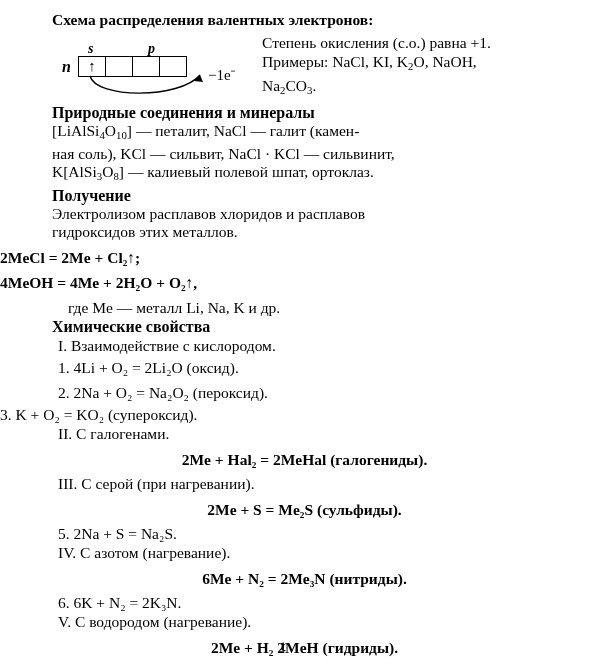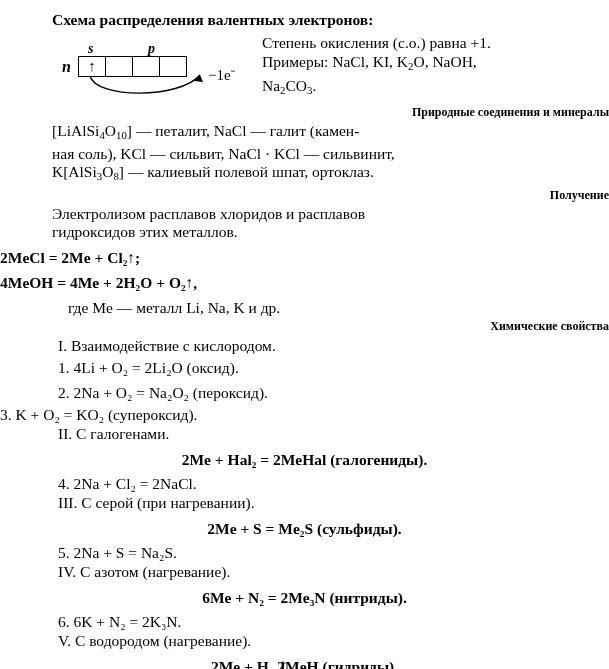--- a/index.html
+++ b/index.html
@@ -33,22 +33,21 @@
     font-weight: bold;
   }
   .center-eq {
     text-align: left;
     font-weight: bold;
     font-size: 15.5px;
     line-height: 19px;
   }
   .heading {
     font-weight: bold;
-    font-size: 12px;
-    text-align: right;
+    font-size: 16px;
   }
   sub {
     font-size: 70%;
     vertical-align: -0.28em;
   }
   
   .diagram-block {
     position: relative;
     height: 72px;
     margin-top: 2px;
@@ -188,21 +187,20 @@
 
   <div class="line pad-l0 heading">Химические свойства</div>
 
   <div id="chem-list">
       <div class="line" style="padding-left: 58px;">I. Взаимодействие с кислородом.</div>
       <div class="line" style="padding-left: 58px; margin-top: 3px;">1.  4Li + O₂ = 2Li₂O (оксид).</div>
       <div class="line" style="padding-left: 58px; margin-top: 6px;">2.  2Na + O₂ = Na₂O₂ (пероксид).</div>
       <div class="line" style="margin-top: 3px;">3.  K + O₂ = KO₂ (супероксид).</div>
       <div class="line" style="padding-left: 58px;">II. С галогенами.</div>
       <div class="line" style="text-align: center; font-weight: bold; margin-top: 7px; margin-bottom: 5px;">2Me + Hal₂ = 2MeHal (галогениды).</div>
-      <div class="line" style="padding-left: 58px; margin-top: 3px;">4.  2Na + Cl₂ = 2NaCl.</div>
       <div class="line" style="padding-left: 58px;">III. С серой (при нагревании).</div>
       <div class="line" style="text-align: center; font-weight: bold; margin-top: 7px; margin-bottom: 5px;">2Me + S = Me₂S (сульфиды).</div>
       <div class="line" style="padding-left: 58px; margin-top: 3px;">5.  2Na + S = Na₂S.</div>
       <div class="line" style="padding-left: 58px;">IV. С азотом (нагревание).</div>
       <div class="line" style="text-align: center; font-weight: bold; margin-top: 7px; margin-bottom: 5px;">6Me + N₂ = 2Me₃N (нитриды).</div>
       <div class="line" style="padding-left: 58px; margin-top: 3px;">6.  6K + N₂ = 2K₃N.</div>
       <div class="line" style="padding-left: 58px;">V. С водородом (нагревание).</div>
       <div class="line" style="text-align: center; font-weight: bold; margin-top: 7px; margin-bottom: 5px; position: relative;"><span>2Me + H₂  2MeH (гидриды).</span><span class="tmark" style="position: absolute; top: -2px; left: 50%; margin-left: -24px;">t</span></div>
     </div>
 

